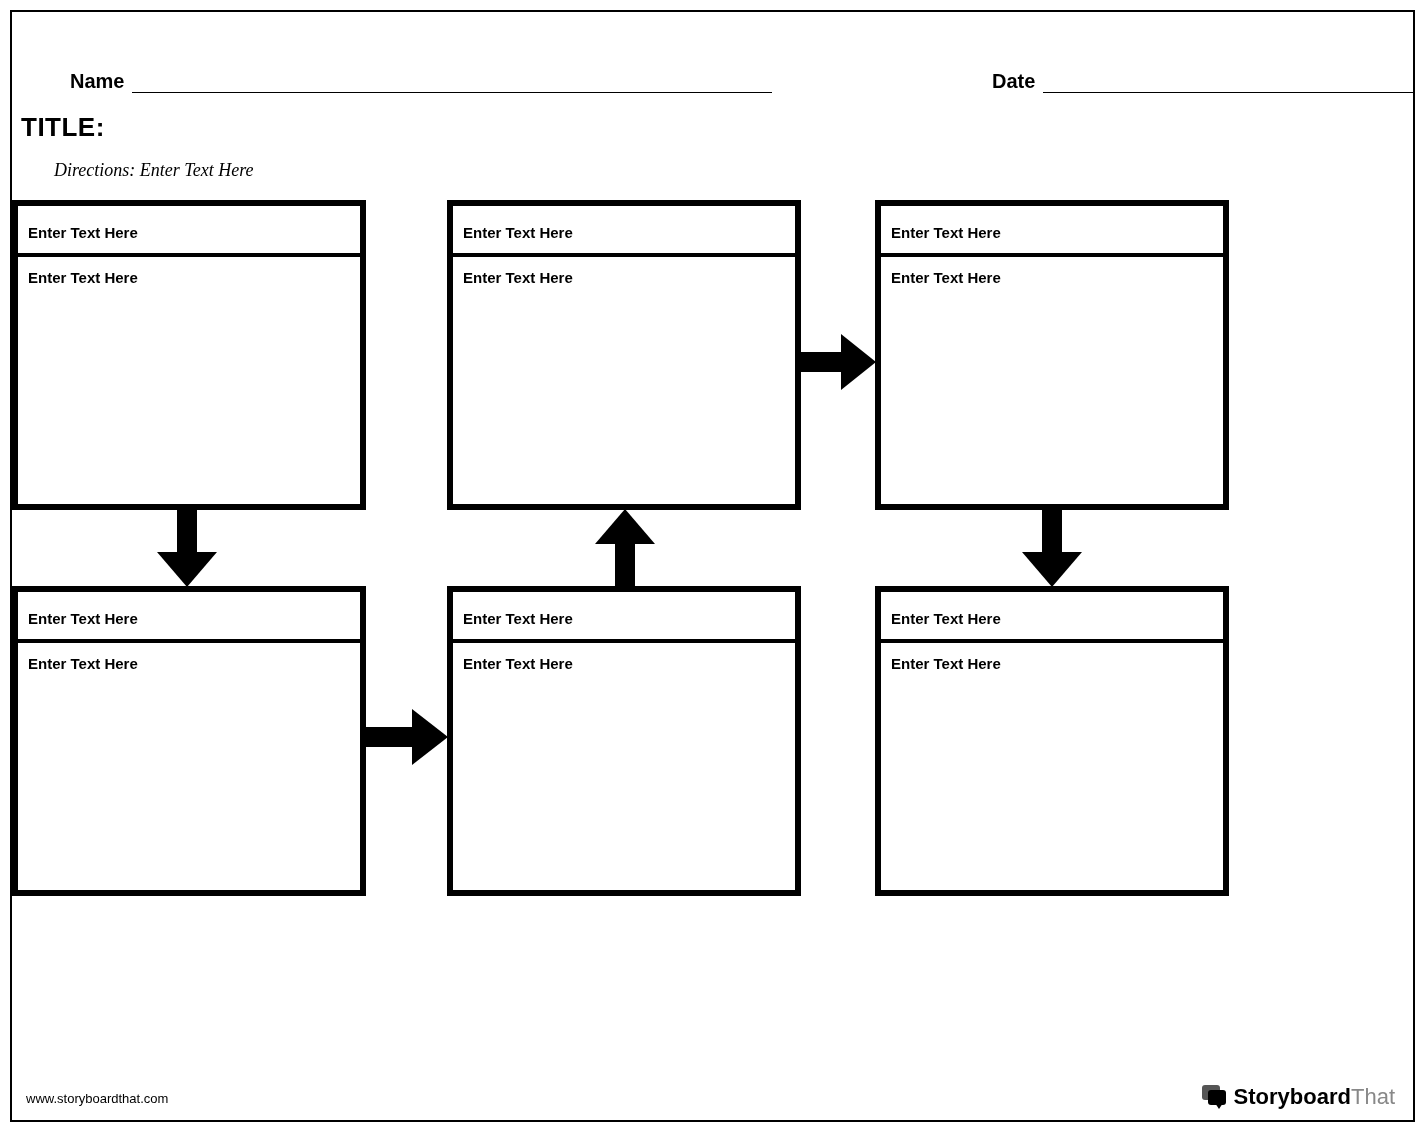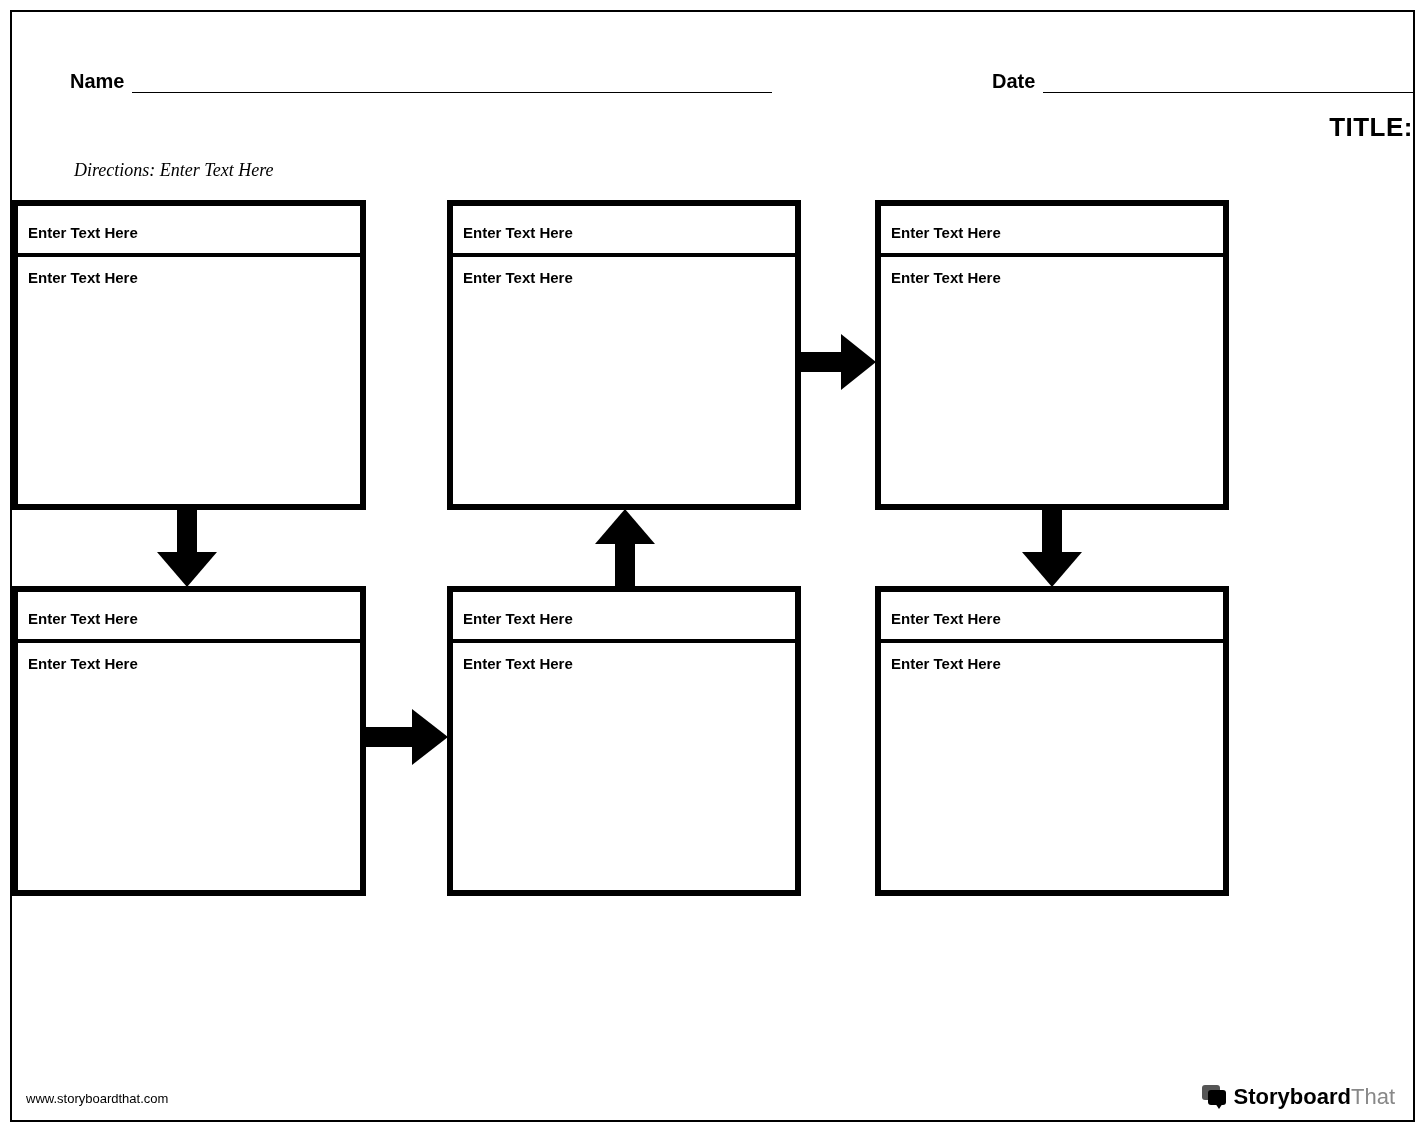--- a/index.html
+++ b/index.html
@@ -34,33 +34,33 @@
     border-bottom: 1.5px solid #000;
     height: 18px;
     display: inline-block;
   }
   .name-underline { width: 640px; }
   .date-underline { width: 370px; }
   .title-block {
     position: absolute;
     top: 100px;
     left: 0; right: 0;
-    text-align: right;
+    text-align: left;
     font-weight: 900;
     font-size: 26px;
     letter-spacing: 0.5px;
+    padding-left: 9px;
   }
   .directions {
     position: absolute;
     left: 42px;
     top: 148px;
     font-size: 18px;
     font-style: italic;
     font-family: "Comic Sans MS", "Segoe Script", cursive;
-    margin-left: 20px;
   }
   .box {
     position: absolute;
     border: 6px solid #000;
     background: #fff;
   }
   .box-title {
     border-bottom: 4px solid #000;
     padding: 18px 10px 12px 10px;
     font-weight: bold;

